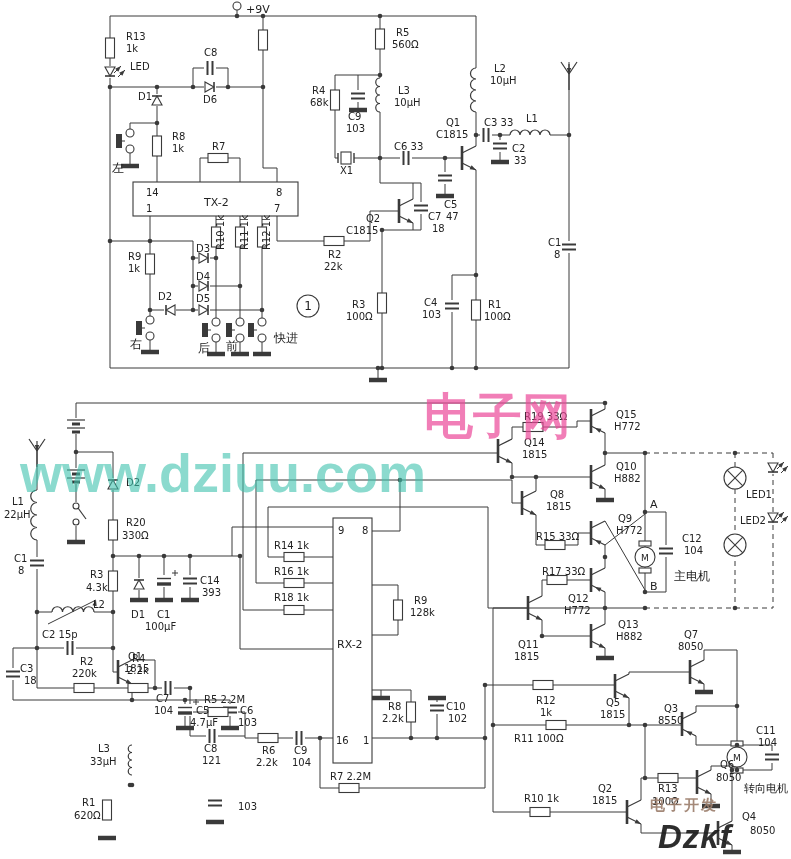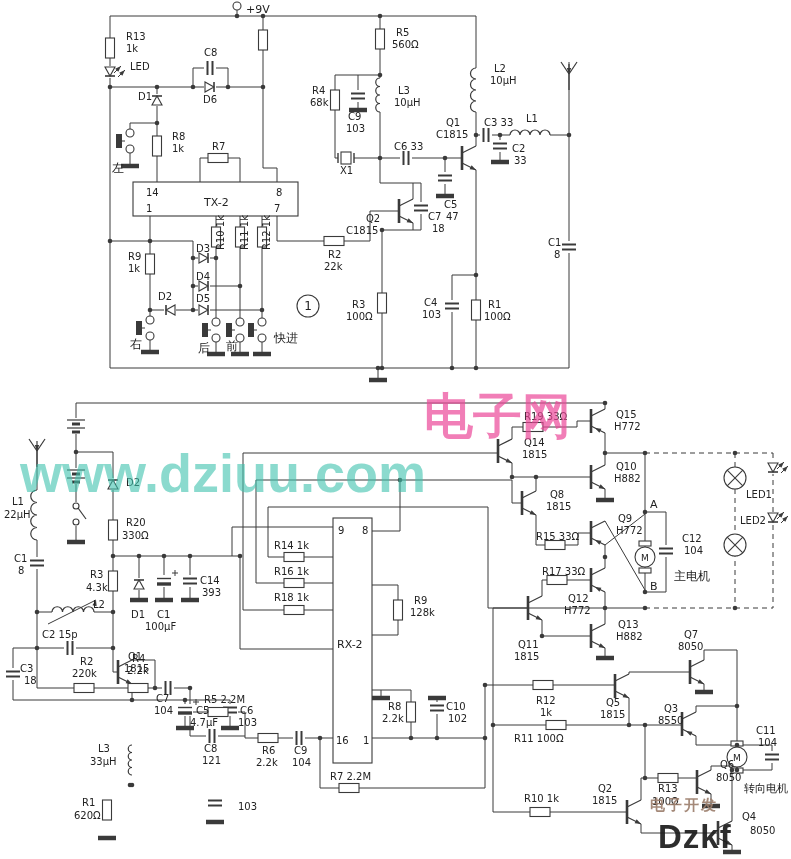--- a/index.html
+++ b/index.html
@@ -3,21 +3,21 @@
 <meta charset="utf-8">
 <style>
   html,body{margin:0;padding:0;background:#fff;font-family:"DejaVu Sans",sans-serif;}
   #stage{position:relative;width:791px;height:859px;background:#fff;overflow:hidden;}
   #cir{position:absolute;left:0;top:0;}
   .wm{position:absolute;font-family:"Liberation Sans",sans-serif;white-space:nowrap;pointer-events:none;}
   #wm-brand{left:256px;top:358px;font-size:88px;font-weight:bold;color:#7e9ce0;opacity:.62;letter-spacing:16px;}
   #wm-brand2{left:424px;top:384px;font-size:49px;font-weight:bold;color:#ec4899;opacity:.7;}
   #wm-url{left:20px;top:442px;font-size:54px;font-weight:bold;color:#3fc3ae;opacity:.6;}
   #wm-corner-cn{left:650px;top:796px;font-size:15px;font-weight:bold;color:#9b7d6b;opacity:.9;letter-spacing:2px;}
-  #wm-corner-logo{left:658px;top:818px;font-size:33px;font-weight:bold;color:#1c1c1c;opacity:.92;letter-spacing:1px;}
+  #wm-corner-logo{left:658px;top:818px;font-size:33px;font-weight:bold;font-style:italic;color:#1c1c1c;opacity:.92;letter-spacing:1px;}
   text{fill:#222;}
 </style>
 </head>
 <body>
 
 <div id="stage">
   <svg id="cir" width="791" height="859" viewBox="0 0 791 859">
       <polyline points="110,16 476,16" fill="none" stroke="#3a3a3a" stroke-width="1" stroke-dasharray="none"></polyline>
       <polyline points="110,16 110,368" fill="none" stroke="#3a3a3a" stroke-width="1" stroke-dasharray="none"></polyline>
       <polyline points="110,368 569,368" fill="none" stroke="#3a3a3a" stroke-width="1" stroke-dasharray="none"></polyline>

